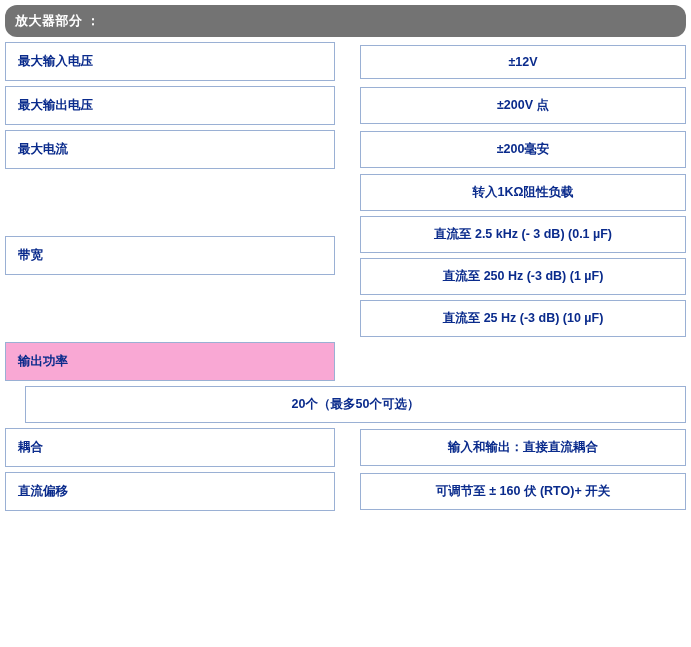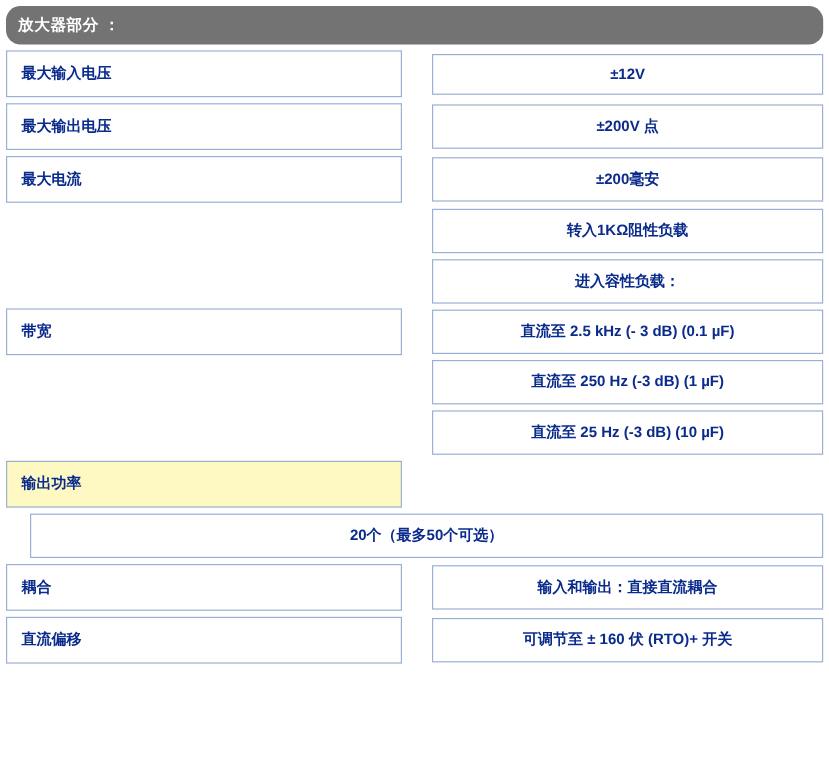--- a/index.html
+++ b/index.html
@@ -48,21 +48,21 @@
     box-sizing: border-box;
   }
   .label-cell {
     width: 330px;
     min-width: 330px;
     padding: 10px 12px;
     display: flex;
     align-items: flex-start;
   }
   .label-cell.shaded {
-    background: #fef9c3;
+    background: #f9a8d4;
   }
   .value-cell {
     flex: 1;
     padding: 10px 12px;
     display: flex;
     align-items: center;
     justify-content: center;
     text-align: center;
   }
   .value-stack {
@@ -104,21 +104,20 @@
       <div class="cell label-cell">最大电流</div>
       <div class="value-stack">
         <div class="cell value-cell">±200毫安</div>
       </div>
     </div>
 
     <div class="row">
       <div class="cell label-cell">带宽</div>
       <div class="value-stack">
         <div class="cell value-cell">转入1KΩ阻性负载</div>
-        <div class="cell value-cell">进入容性负载：</div>
         <div class="cell value-cell">直流至 2.5 kHz (- 3 dB) (0.1 µF)</div>
         <div class="cell value-cell">直流至 250 Hz (-3 dB) (1 µF)</div>
         <div class="cell value-cell">直流至 25 Hz (-3 dB) (10 µF)</div>
       </div>
     </div>
 
     <div class="row">
       <div class="cell label-cell shaded">输出功率</div>
     </div>
 

